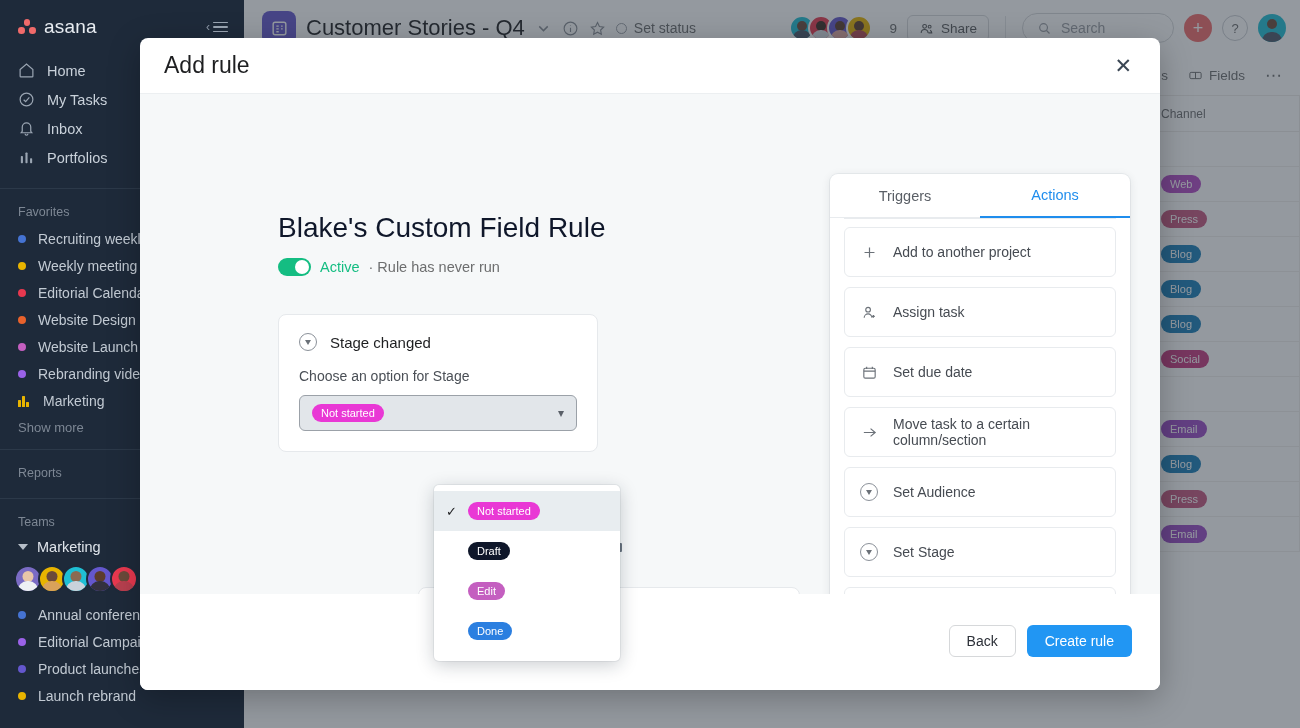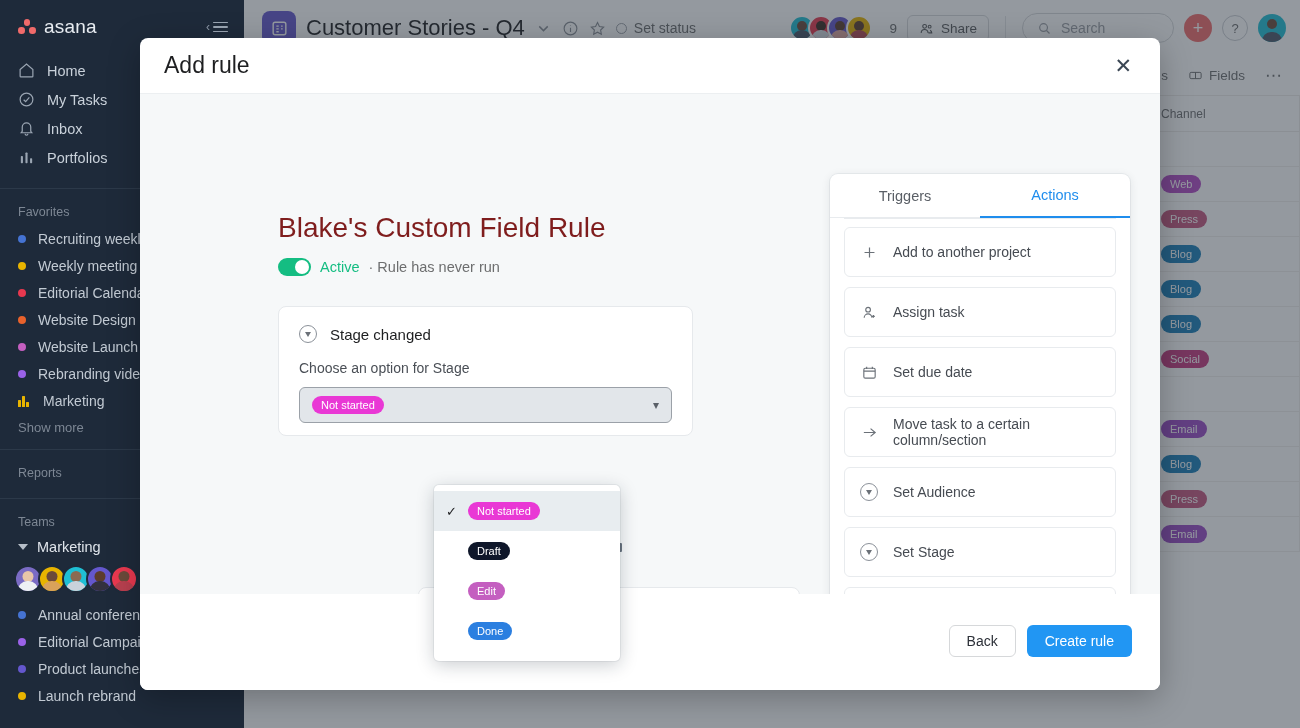--- a/index.html
+++ b/index.html
@@ -105,29 +105,29 @@
   .modal-close { margin-left: auto; color: #3b4754; font-size: 21px; line-height: 1; cursor: pointer; padding: 4px; }
   .modal-body { position: relative; height: 556px; }
   .modal-foot { height: 40px; background: #fff; border-radius: 0 0 8px 8px; border-top: 1px solid #eceff1; display: flex; align-items: center; justify-content: flex-end; gap: 11px; padding: 0 28px; position: relative; }
   .modal-foot-pad { position: absolute; left: 0; right: 0; bottom: 0; height: 96px; background: #fff; border-radius: 0 0 8px 8px; }
   .foot-inner { position: absolute; right: 28px; bottom: 33px; display: flex; gap: 11px; z-index: 2; }
   .btn-back { border: 1px solid #d6d8da; background: #fff; border-radius: 6px; padding: 7px 17px; font-size: 14px; color: #2c3038; cursor: pointer; font-family: inherit; }
   .btn-create { border: none; background: #2196f3; border-radius: 6px; padding: 8px 18px; font-size: 14px; color: #fff; cursor: pointer; font-family: inherit; }
 
   
   .rule-pane { position: absolute; left: 0; top: 0; width: 690px; padding: 118px 0 0 138px; }
-  .rule-name { font-size: 28px; color: #7f1d1d; }
+  .rule-name { font-size: 28px; color: #0f172a; }
   .rule-status { display: flex; align-items: center; gap: 9px; margin-top: 14px; font-size: 14.5px; }
   .toggle { width: 33px; height: 18px; border-radius: 9px; background: #14bd82; position: relative; flex: none; cursor: pointer; }
   .toggle .knob { position: absolute; right: 2px; top: 2px; width: 14px; height: 14px; border-radius: 50%; background: #fff; }
   .st-active { color: #14bd82; }
   .st-rest { color: #6d6e6f; }
 
   .card { background: #fff; border: 1px solid #e6e9ec; border-radius: 8px; }
-  .trigger-card { margin-top: 30px; width: 415px; padding: 18px 20px 12px; position: relative; }
+  .trigger-card { margin-top: 38px; width: 320px; padding: 18px 20px 20px; position: relative; }
   .tc-head { display: flex; align-items: center; gap: 13px; }
   .circ-ico { width: 18px; height: 18px; border-radius: 50%; border: 1.3px solid #8b9199; display: flex; align-items: center; justify-content: center; flex: none; }
   .circ-ico i { display: block; width: 0; height: 0; border-left: 3.5px solid transparent; border-right: 3.5px solid transparent; border-top: 5px solid #6b7178; }
   .tc-title { font-size: 15px; color: #1e1f21; }
   .tc-sub { font-size: 14px; color: #4a4f56; margin-top: 17px; }
   .select-field { margin-top: 11px; height: 36px; border: 1px solid #9ba1a8; border-radius: 6px; background: #e2e6ea; display: flex; align-items: center; padding: 0 12px; cursor: pointer; }
   .select-field .chev { margin-left: auto; color: #5a6068; font-size: 12px; }
 
   .connector { position: absolute; left: 479px; top: 449px; width: 3px; height: 9px; background: #6b7480; border-radius: 1px; }
   .action-card { position: absolute; left: 278px; top: 493px; width: 382px; height: 52px; background: #fff; border: 1px solid #e6e9ec; border-radius: 8px; }

